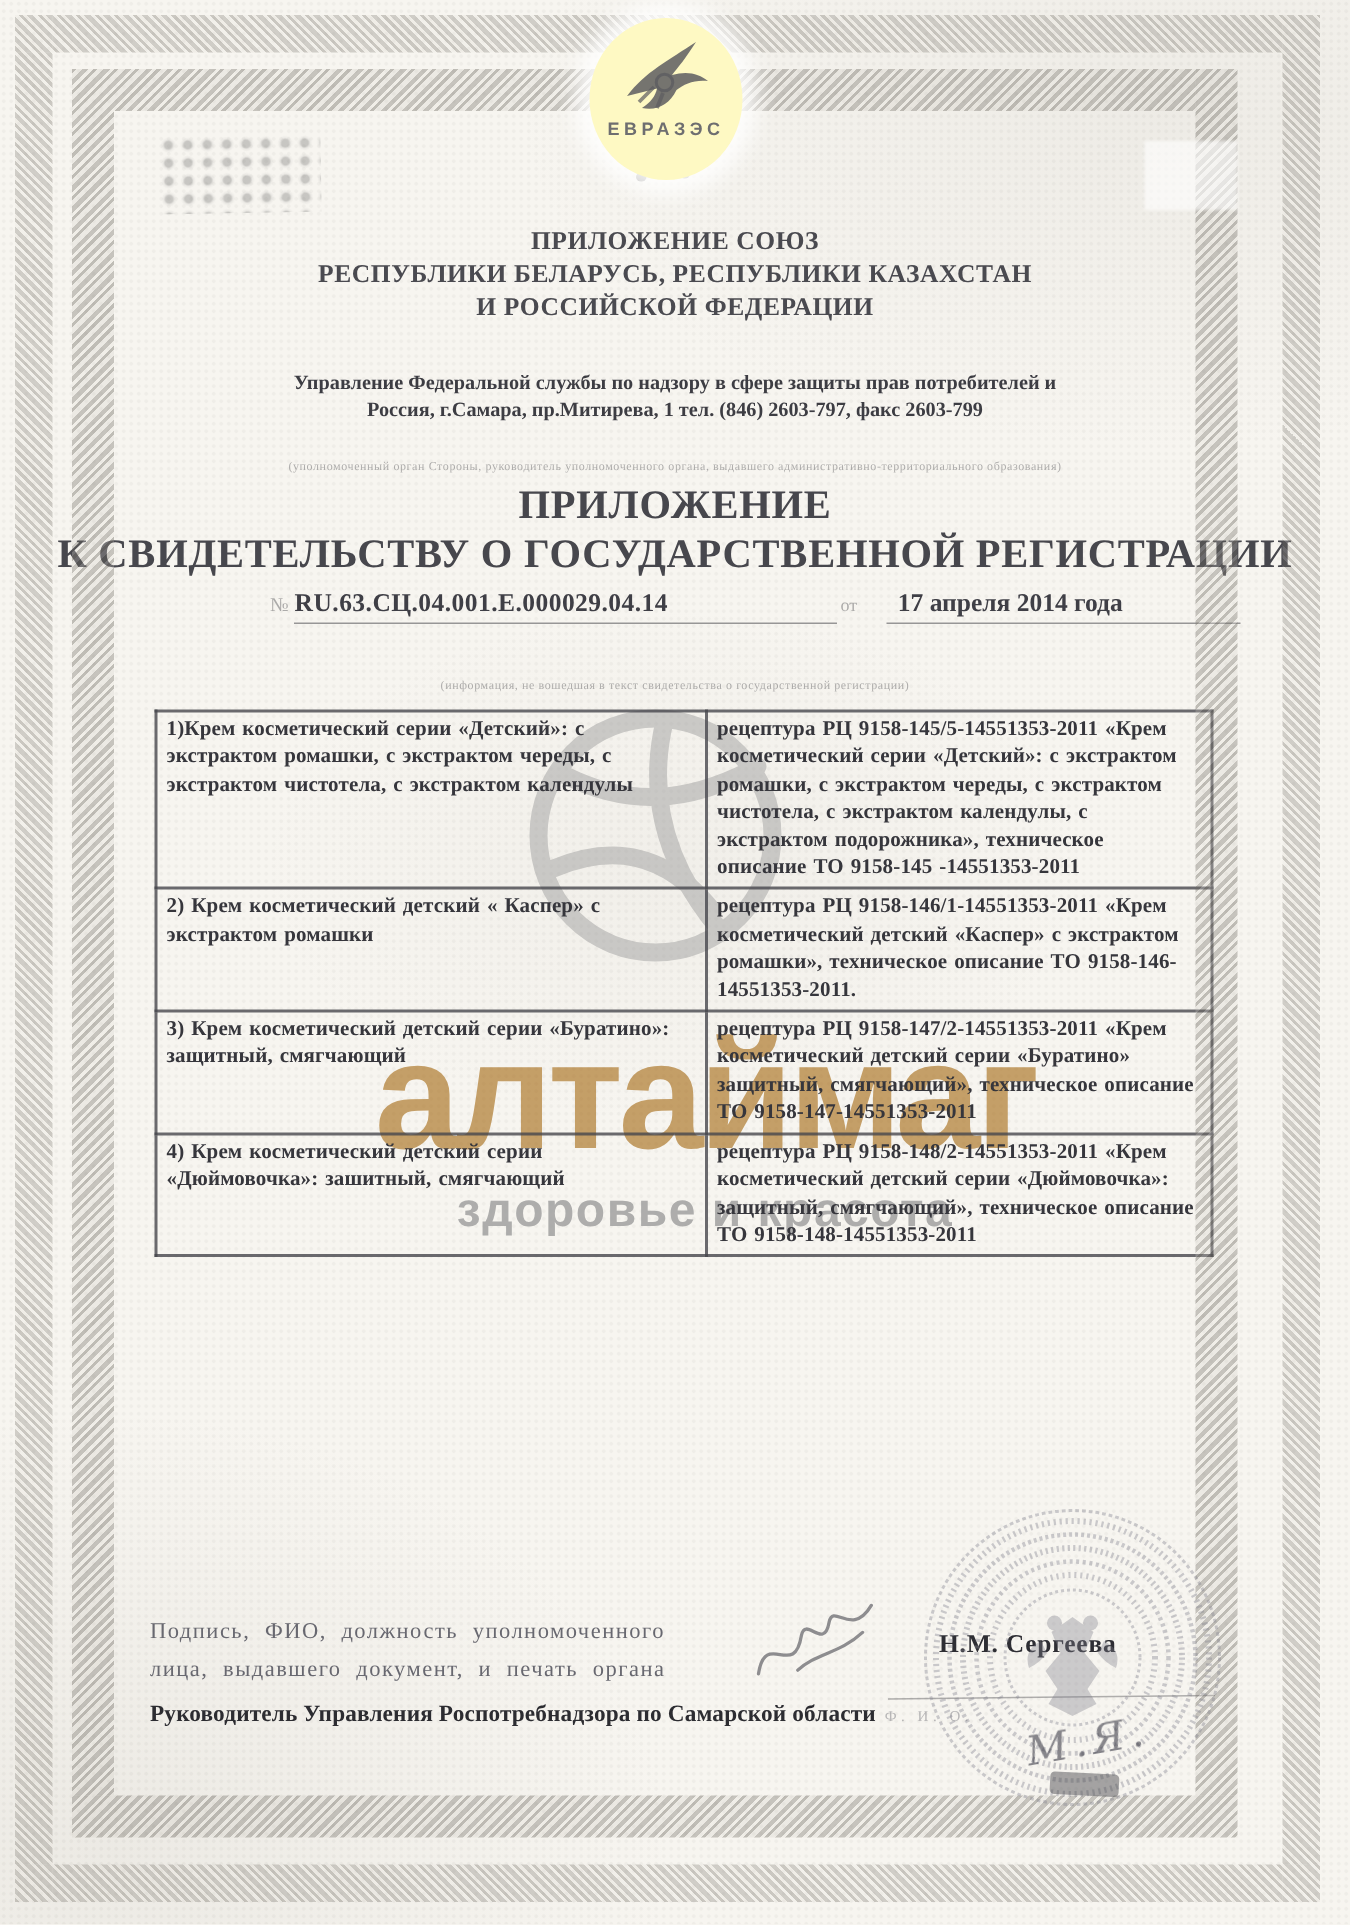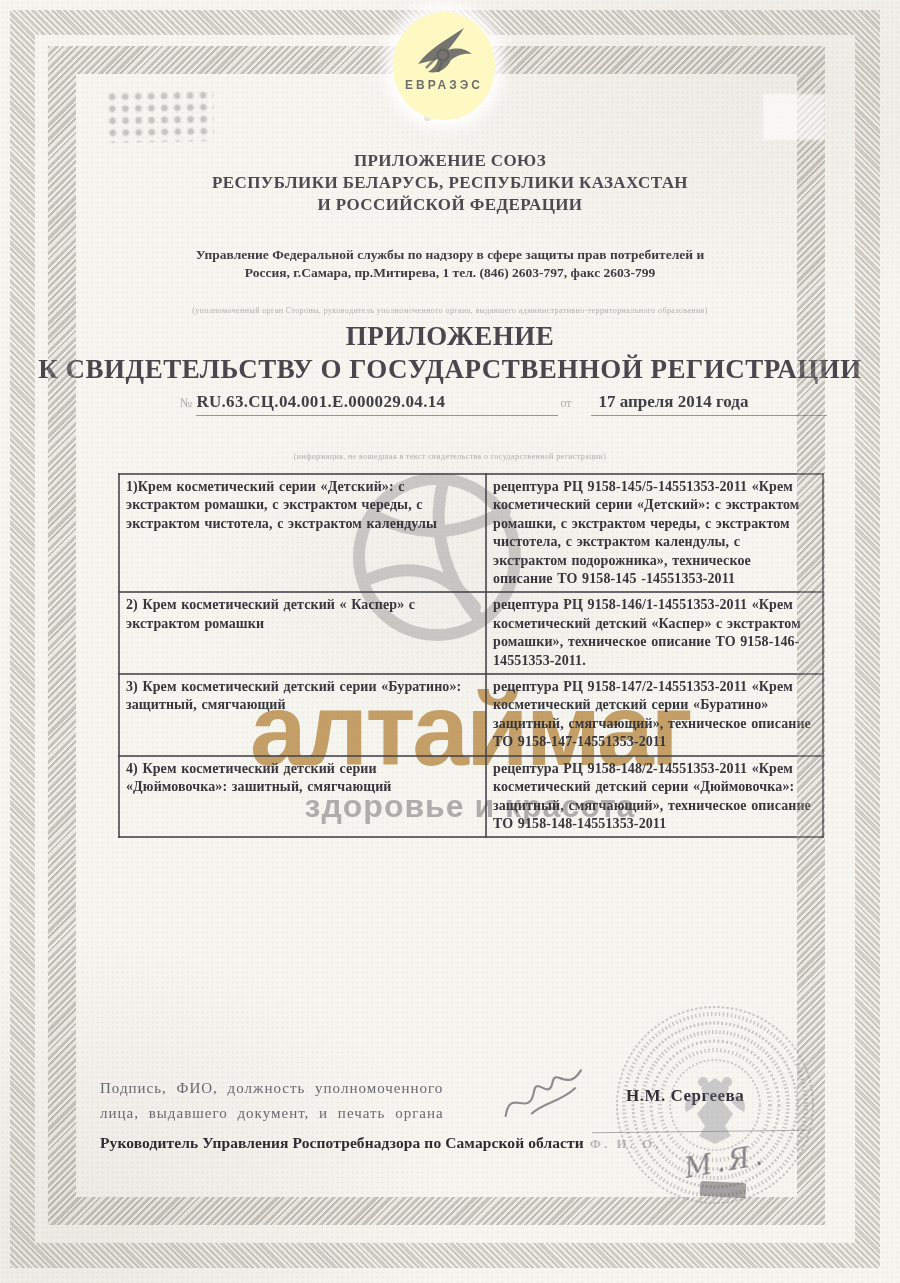--- a/index.html
+++ b/index.html
@@ -52,21 +52,21 @@
   .doc-title{left:0;right:0;top:320px;font-size:27px;font-weight:700;line-height:33px;letter-spacing:.5px;color:#47474d;}
   .regline{left:180px;top:392px;font-size:17px;display:flex;align-items:baseline;}
   .reg-label{font-size:13px;color:rgba(60,60,65,.4);margin-right:4px;}
   .underlined{display:inline-block;border-bottom:1px solid rgba(55,55,60,.5);padding-bottom:3px;}
   .reg-number{font-weight:700;width:362px;letter-spacing:.3px;}
   .reg-from{font-size:12px;color:rgba(60,60,65,.4);margin:0 19px 0 2px;}
   .reg-date{font-weight:700;width:228px;text-align:left;padding-left:8px;}
   .reg-fn{left:0;right:0;top:452px;}
   table.products{
     position:absolute;left:103px;top:473px;width:706px;z-index:2;
-    border-collapse:collapse;table-layout:fixed;margin-left:15px;
+    border-collapse:collapse;table-layout:fixed;
   }
   table.products td{
     border:2px solid rgba(70,70,76,.8);
     vertical-align:top;padding:3px 7px 3px 6px;
     font-size:14px;font-weight:700;line-height:18.4px;color:#36363c;
     letter-spacing:.1px;word-spacing:1px;
   }
   td.c-product{width:352px;}
   tr.r1 td{height:108px;} tr.r2 td{height:69px;} tr.r3 td{height:69px;} tr.r4 td{height:65px;}
   .watermark{position:absolute;inset:0;z-index:1;pointer-events:none;}
@@ -78,21 +78,21 @@
   }
   .wm-tagline{
     position:absolute;left:130px;top:788px;width:680px;text-align:center;
     font-family:"Liberation Sans",sans-serif;font-weight:700;font-size:32px;
     color:#9c9c9c;opacity:.8;letter-spacing:1px;filter:blur(.3px);
   }
   .sig-caption{left:100px;top:1076px;width:430px;font-size:15px;line-height:24.5px;color:#686870;letter-spacing:1px;word-spacing:5px;}
   .sig-scribble{position:absolute;left:498px;top:1072px;z-index:4;transform:rotate(-14deg);opacity:.75;}
   .sig-name{left:626px;top:1086px;font-size:17px;font-weight:700;color:#2e2e34;z-index:4;letter-spacing:.5px;}
   .sig-position{left:100px;top:1134px;font-size:15.5px;font-weight:700;color:#2c2c31;z-index:2;letter-spacing:.1px;}
-  .sig-position .pos-suffix{font-weight:700;font-size:13px;color:rgba(70,70,80,.35);letter-spacing:3px;margin-left:6px;}
+  .sig-position .pos-suffix{font-weight:400;font-size:10px;color:rgba(70,70,80,.35);letter-spacing:3px;margin-left:6px;}
   .pos-rule{position:absolute;left:592px;top:1131px;width:218px;border-top:1px solid rgba(40,40,45,.35);transform:rotate(-.6deg);z-index:2;}
   .stamp{position:absolute;left:608px;top:998px;z-index:4;opacity:.9;}
   .stamp-initials{
     position:absolute;left:684px;top:1146px;z-index:5;
     font-family:"DejaVu Serif",serif;font-style:italic;font-size:27px;
     color:rgba(60,60,72,.6);transform:rotate(-10deg);letter-spacing:4px;filter:blur(.3px);
   }
 </style>
 </head>
 <body>

